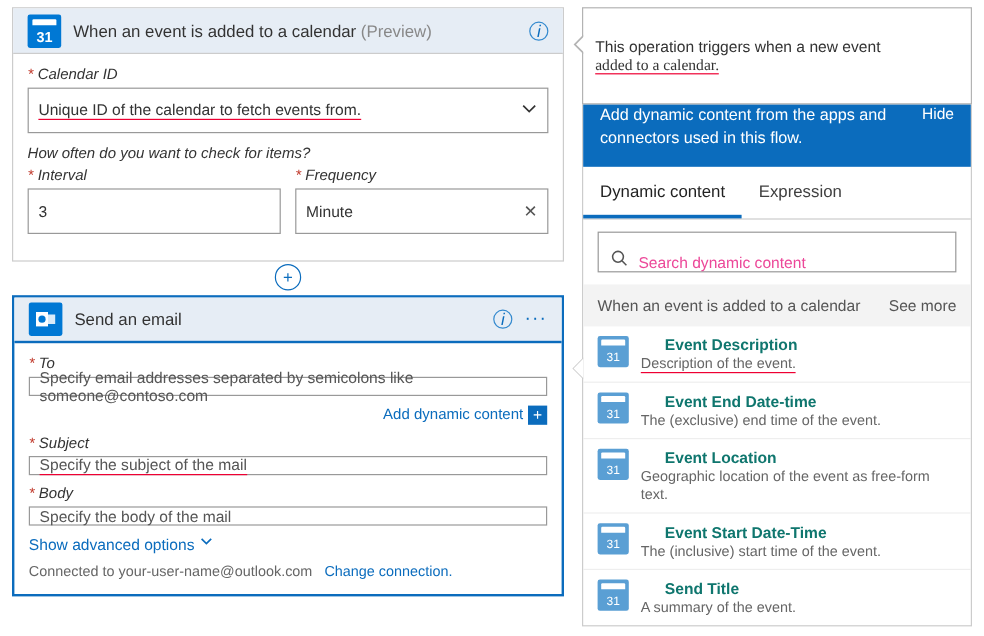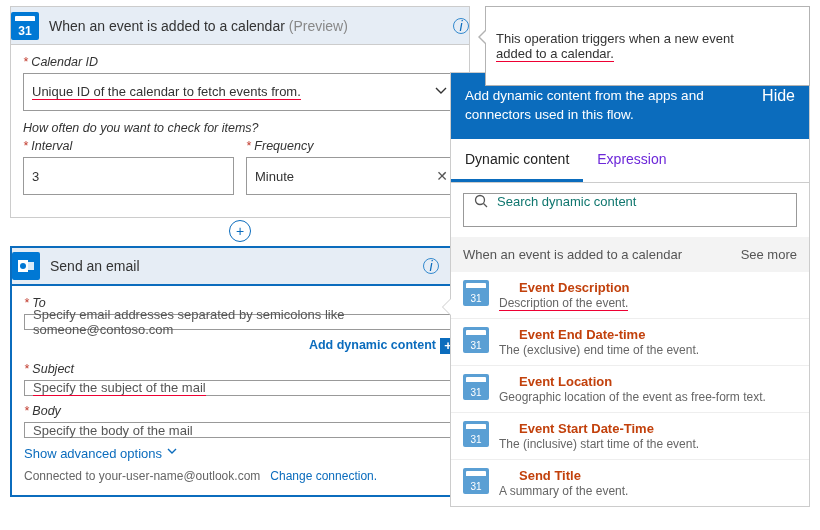--- a/index.html
+++ b/index.html
@@ -1,19 +1,19 @@
 <!DOCTYPE html>
 <html><head>
 <meta charset="utf-8">
 <style>
   * { box-sizing: border-box; margin: 0; padding: 0; }
   body { font-family: "Segoe UI", Arial, sans-serif; font-size: 13px; color: #333; background: #fff; width: 820px; height: 530px; position: relative; }
   .left-col { position: absolute; left: 10px; top: 6px; width: 460px; }
   .card { background: #fff; border: 1px solid #ccc; margin-bottom: 6px; }
-  .card-header { display: flex; align-items: center; height: 38px; padding: 0 0; background: #e6edf5; border-bottom: 1px solid #ccc; position: relative; }
+  .card-header { display: flex; align-items: center; height: 38px; padding: 0 12px; background: #e6edf5; border-bottom: 1px solid #ccc; position: relative; }
   .card-header.blue { background: #e6edf5; }
   .icon-box { width: 28px; height: 28px; background: #0078d4; color: #fff; display: flex; align-items: center; justify-content: center; font-size: 14px; font-weight: 600; border-radius: 2px; margin-right: 10px; position: relative; }
   .icon-cal::before { content: ""; position: absolute; top: 4px; left: 4px; right: 4px; height: 5px; background: #fff; border-radius: 1px 1px 0 0; }
   .icon-cal::after { content: "31"; color: #fff; font-size: 12px; position: absolute; bottom: 2px; left: 0; right: 0; text-align: center; }
   .icon-outlook { font-size: 15px; }
   .card-title { font-size: 14px; color: #333; }
   .preview { color: #888; }
   .info-icon { margin-left: auto; color: #0b6cbd; font-size: 14px; cursor: pointer; border: 1px solid #3389ce; border-radius: 50%; width: 16px; height: 16px; line-height: 14px; text-align: center; font-style: italic; }
   .menu-icon { color: #0b6cbd; margin-left: 10px; font-size: 16px; letter-spacing: 1px; cursor: pointer; }
   .card-body { padding: 10px 12px 12px; }
@@ -24,47 +24,47 @@
   .chev { margin-left: auto; }
   .row2 { display: flex; gap: 12px; }
   .col { flex: 1; }
   .clear-x { margin-left: auto; color: #555; cursor: pointer; font-size: 14px; }
   .footer-line { font-size: 12px; color: #666; margin-top: 2px; }
   .link { color: #0b6cbd; cursor: pointer; }
   .plus-connector { width: 22px; height: 22px; border: 1px solid #0b6cbd; border-radius: 50%; background: #fff; color: #0b6cbd; display: flex; align-items: center; justify-content: center; margin: -4px auto 4px; font-size: 14px; position: relative; z-index: 2; }
   .card.selected { border: 2px solid #0b6cbd; }
   .card.selected .card-header { border-bottom: 2px solid #0b6cbd; justify-content: space-between; }
   .input-plain { border: 1px solid #999; height: 16px; padding: 0 8px; font-size: 13px; margin-bottom: 8px; display: flex; align-items: center; color: #555; }
-  .add-dyn { text-align: right; font-size: 12.5px; margin: 2px 0 8px; font-weight: bold; }
+  .add-dyn { text-align: right; font-size: 12.5px; margin: 2px 0 8px; }
   .add-dyn .plus-badge { display: inline-block; background: #0b6cbd; color: #fff; width: 16px; height: 16px; text-align: center; line-height: 16px; font-size: 13px; margin-left: 4px; vertical-align: middle; }
   .adv { font-size: 13px; margin: 6px 0 8px; }
   .chev-down { display: inline-block; transform: translateY(-1px); }
 
   .tooltip { position: absolute; right: 10px; top: 6px; width: 325px; border: 1px solid #b3b3b3; background: #fff; padding: 24px 10px; font-size: 13px; z-index: 10; }
   .tooltip::before { content: ""; position: absolute; left: -8px; top: 22px; border: 8px solid transparent; border-right-color: #b3b3b3; border-left: 0; }
   .tooltip::after { content: ""; position: absolute; left: -6px; top: 23px; border: 7px solid transparent; border-right-color: #fff; border-left: 0; }
-  .tooltip .uline { border-bottom: 1.5px solid #e03; }
-
-  .dyn-panel { position: absolute; right: 10px; top: 72px; width: 360px; border: 1px solid #ccc; background: #fff; }
+  .tooltip .uline { border-bottom: 1.5px solid #e03; font-family: Liberation Serif, serif; }
+
+  .dyn-panel { position: absolute; right: 10px; top: 72px; width: 325px; border: 1px solid #ccc; background: #fff; }
   .dyn-head { background: #0b6cbd; color: #fff; padding: 14px 14px; display: flex; }
   .dyn-head .txt { flex: 1; font-size: 13.5px; line-height: 1.4; }
-  .dyn-head .hide { font-size: 16px; cursor: pointer; margin-left: 10px; }
+  .dyn-head .hide { font-size: 13px; cursor: pointer; margin-left: 10px; }
   .dyn-tabs { display: flex; border-bottom: 1px solid #ccc; }
-  .dyn-tab { flex: 0 0 auto; padding: 12px 14px; font-size: 14px; color: #6d28d9; cursor: pointer; }
+  .dyn-tab { flex: 0 0 auto; padding: 12px 14px; font-size: 14px; color: #404040; cursor: pointer; }
   .dyn-tab.active { color: #222; font-weight: 400; border-bottom: 3px solid #0b6cbd; }
-  .dyn-search { margin: 10px 12px; border: 1px solid #999; height: 34px; display: flex; align-items: flex-start; padding: 0 10px; color: #0f766e; }
+  .dyn-search { margin: 10px 12px; border: 1px solid #999; height: 34px; display: flex; align-items: flex-end; padding: 0 10px; color: #ec4899; }
   .dyn-search .sicon { margin-right: 8px; }
   .dyn-section { background: #f3f3f3; padding: 10px 12px; display: flex; align-items: center; font-size: 13px; color: #555; }
   .dyn-section .more { margin-left: auto; color: #555; cursor: pointer; }
   .dyn-item { display: flex; padding: 8px 12px; border-bottom: 1px solid #eee; }
   .dyn-item:last-child { border-bottom: 0; }
   .dyn-icon { width: 26px; height: 26px; background: #5a9fd4; border-radius: 2px; margin-right: 10px; flex-shrink: 0; position: relative; color: #fff; font-size: 10px; display: flex; align-items: flex-end; justify-content: center; }
   .dyn-icon::before { content:""; position:absolute; top:3px; left:3px; right:3px; height:5px; background:#fff; border-radius:1px 1px 0 0; }
   .dyn-icon::after { content:"31"; position:absolute; bottom:2px; left:0; right:0; text-align:center; }
-  .dyn-item .name { font-size: 13px; font-weight: 600; color: #c2410c; padding-left: 20px; }
+  .dyn-item .name { font-size: 13px; font-weight: 600; color: #0f766e; padding-left: 20px; }
   .dyn-item .desc { font-size: 12px; color: #666; }
   .dyn-item .desc.uline { border-bottom: 1.5px solid #e03; display: inline; }
   .subj-uline { border-bottom: 1.5px solid #e03; }
   .notch { position: absolute; left: -9px; top: 225px; width: 0; height: 0; border: 9px solid transparent; border-right-color: #ccc; border-left: 0; }
   .notch::after { content:""; position:absolute; left:1px; top:-8px; border:8px solid transparent; border-right-color:#fff; border-left:0; }
 </style>
 </head>
 <body>
 
 <div class="tooltip">

